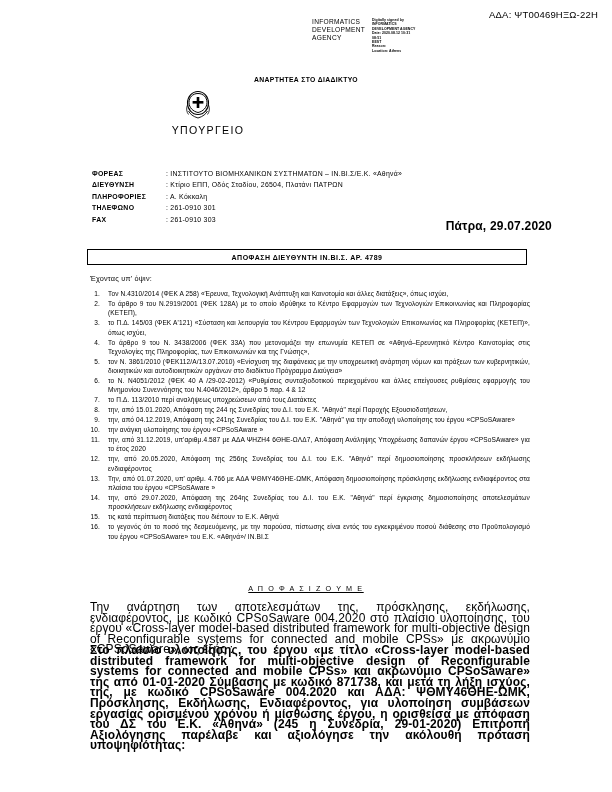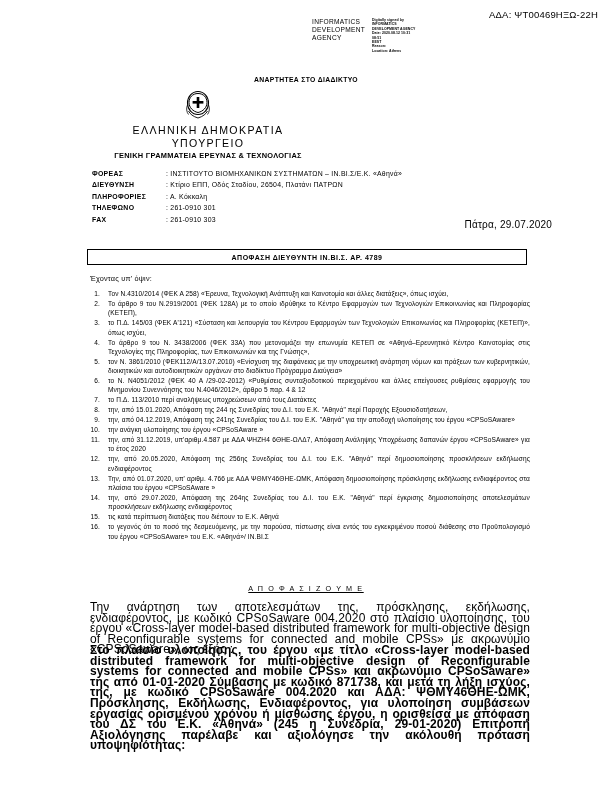--- a/index.html
+++ b/index.html
@@ -121,22 +121,22 @@
     width: 74px;
     font-weight: bold;
     letter-spacing: 0.3px;
   }
   .contact-val { white-space: nowrap; }
 
   .place-date {
     position: absolute;
     top: 219px;
     right: 60px;
-    font-size: 10px;
-    font-weight: normal;
+    font-size: 12px;
+    font-weight: bold;
     letter-spacing: 0.2px;
     padding-left: 28px;
   }
 
   
   .decision-box {
     position: absolute;
     left: 87px;
     top: 249px;
     width: 440px;
@@ -241,23 +241,21 @@
       <path d="M16 5.5 C10.5 5.5 7 9.5 7 14.5 C7 19.5 11 23.5 16 24.5 C21 23.5 25 19.5 25 14.5 C25 9.5 21.5 5.5 16 5.5 Z" fill="none" stroke="#000" stroke-width="1"></path>
       <rect x="14.7" y="9" width="2.6" height="11" fill="#000"></rect>
       <rect x="10.6" y="13" width="10.8" height="2.6" fill="#000"></rect>
       <path d="M6.5 23 C8 26 11 28.5 16 30 C21 28.5 24 26 25.5 23" fill="none" stroke="#000" stroke-width="0.9"></path>
       <path d="M5.5 17 C4 20 4.5 24 6.5 26.5" fill="none" stroke="#000" stroke-width="0.8"></path>
       <path d="M26.5 17 C28 20 27.5 24 25.5 26.5" fill="none" stroke="#000" stroke-width="0.8"></path>
     </svg>
   </div>
 
   <div class="ministry">
-    <div class="l1">ΕΛΛΗΝΙΚΗ ΔΗΜΟΚΡΑΤΙΑ</div>
     <div class="l2">ΥΠΟΥΡΓΕΙΟ</div>
-    <div class="l4">ΓΕΝΙΚΗ ΓΡΑΜΜΑΤΕΙΑ ΕΡΕΥΝΑΣ &amp; ΤΕΧΝΟΛΟΓΙΑΣ</div>
   </div>
 
   <div class="contact">
     <div class="contact-row">
       <div class="contact-key">ΦΟΡΕΑΣ</div>
       <div class="contact-val">: ΙΝΣΤΙΤΟΥΤΟ ΒΙΟΜΗΧΑΝΙΚΩΝ ΣΥΣΤΗΜΑΤΩΝ – ΙΝ.ΒΙ.Σ/Ε.Κ. «Αθηνά»</div>
     </div>
     <div class="contact-row">
       <div class="contact-key">ΔΙΕΥΘΥΝΣΗ</div>
       <div class="contact-val">: Κτίριο ΕΠΠ, Οδός Σταδίου, 26504, Πλατάνι ΠΑΤΡΩΝ</div>

